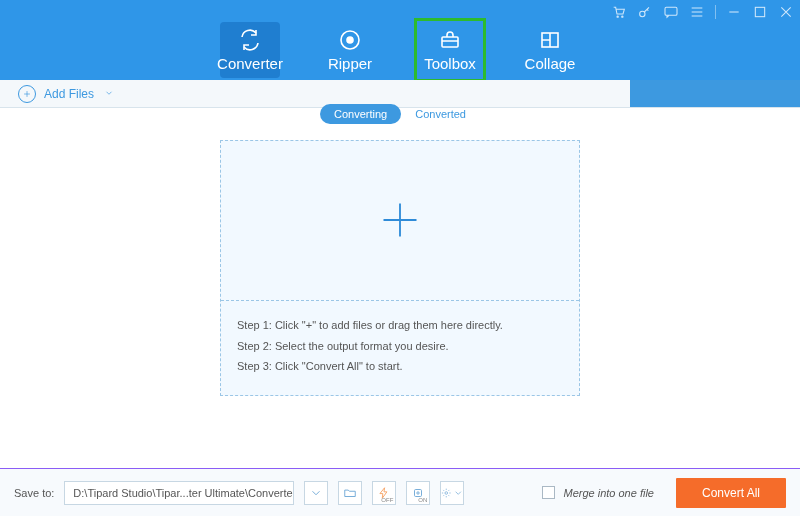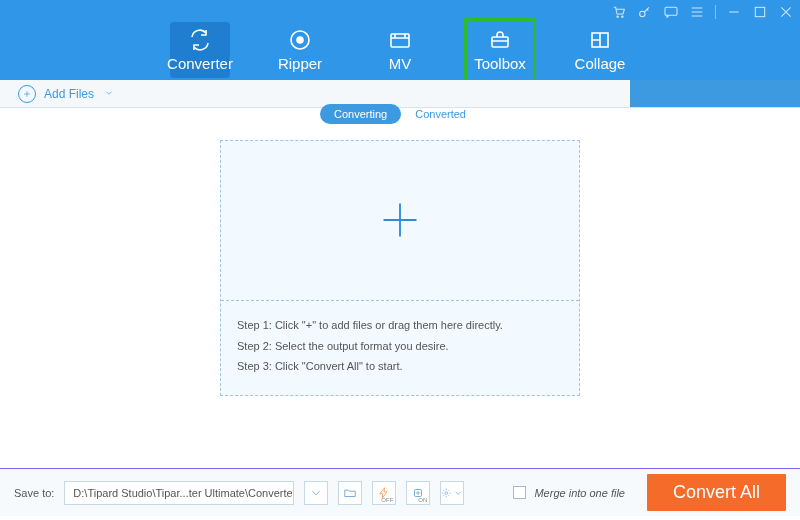--- a/index.html
+++ b/index.html
@@ -47,21 +47,21 @@
 .saveto-input { flex: 0 0 230px; height: 24px; border:1px solid #c7d7e3; background:#fff; font-size:11px; color:#555; padding: 0 8px; display:flex; align-items:center; overflow:hidden; white-space:nowrap; text-overflow:ellipsis; }
 .smallbtn { width: 24px; height: 24px; border:1px solid #c7d7e3; background:#fff; display:flex; align-items:center; justify-content:center; cursor:pointer; color:#6fa8d6; }
 .smallbtn svg { width:14px; height:14px; }
 .smallbtn.orange { color:#f5a365; }
 .smallbtn { position:relative; }
 .smallbtn #lbl-on, .smallbtn #lbl-off { font-size:6px; position:absolute; bottom:1px; right:2px; color:#888; }
 
 .merge { display:flex; align-items:flex-end; gap:8px; margin-left:auto; font-size:11px; color:#555; cursor:pointer;font-style:italic; }
 .merge .cb { width:13px; height:13px; border:1px solid #aab8c4; background:#fff; }
 
-.convertbtn { background:#f56c2a; color:#fff; font-size:18px; padding: 8px 26px; border:none; cursor:pointer; margin-left:12px; border-radius:1px; }
+.convertbtn { background:#f56c2a; color:#fff; font-size:12px; padding: 8px 26px; border:none; cursor:pointer; margin-left:12px; border-radius:1px; }
 
 svg { stroke: currentColor; fill: none; stroke-width: 1.6; }
 </style>
 </head>
 <body>
 
 <div class="header">
   <div class="topright">
     <span class="ic">
         <svg viewBox="0 0 24 24">
@@ -117,29 +117,20 @@
     </div>
     <div class="tab">
       <span class="ticon">
           <svg viewBox="0 0 24 24">
             <circle cx="12" cy="12" r="9"></circle>
             <circle cx="12" cy="12" r="3" fill="currentColor"></circle>
           </svg>
         </span>
       <span class="tlabel">Ripper</span>
     </div>
-    <div class="tab">
-      <span class="ticon">
-          <svg viewBox="0 0 24 24">
-            <rect x="3" y="6" width="18" height="13" rx="1"></rect>
-            <path d="M3 10h18M7 6v4M17 6v4"></path>
-          </svg>
-        </span>
-      <span class="tlabel">MV</span>
-    </div>
     <div class="tab highlighted">
       <span class="ticon">
           <svg viewBox="0 0 24 24">
             <rect x="4" y="9" width="16" height="10" rx="1"></rect>
             <path d="M4 13h16M9 9V7a3 3 0 0 1 6 0v2"></path>
           </svg>
         </span>
       <span class="tlabel">Toolbox</span>
     </div>
     <div class="tab">

